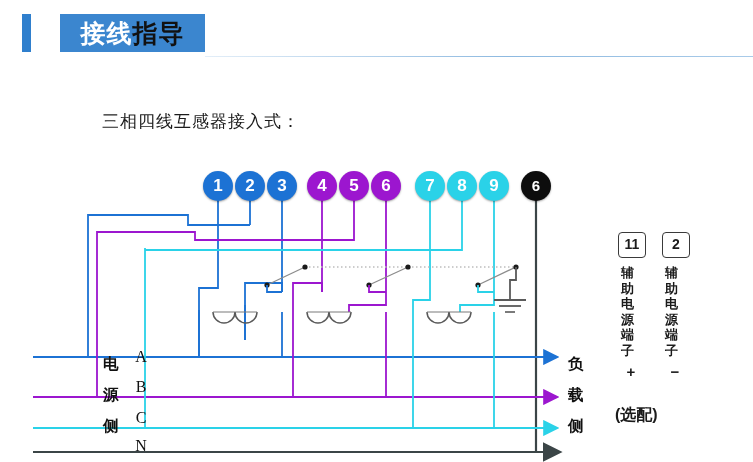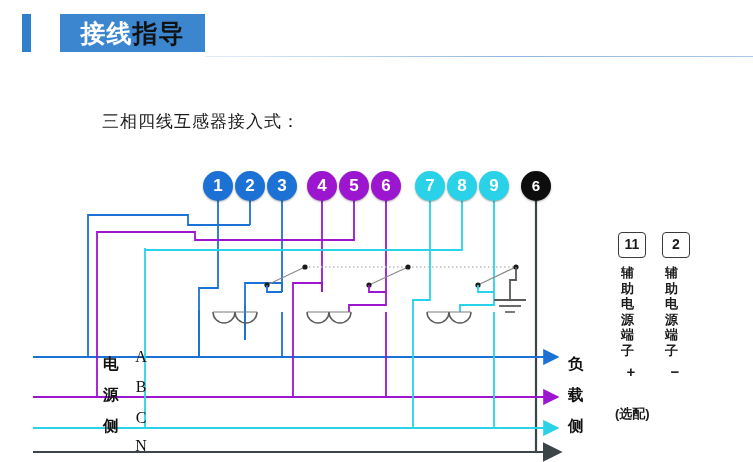--- a/index.html
+++ b/index.html
@@ -120,21 +120,21 @@
   .aux-sign {
     position: absolute;
     width: 20px;
     text-align: center;
     font-size: 15px;
     font-weight: bold;
     color: #1b1b1b;
   }
   .aux-note {
     position: absolute;
-    font-size: 13px;
+    font-size: 16px;
     font-weight: bold;
     color: #1b1b1b;
     white-space: nowrap;
   }
 
   
   .side-cn {
     position: absolute;
     width: 20px;
     font-size: 15.5px;

